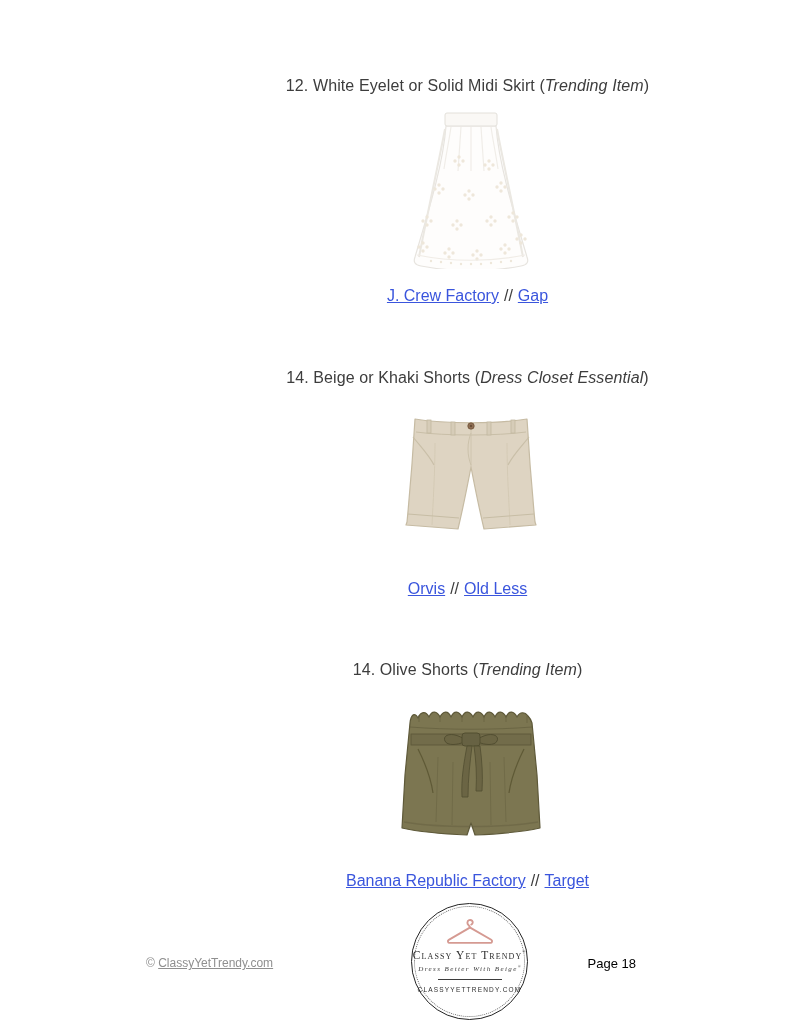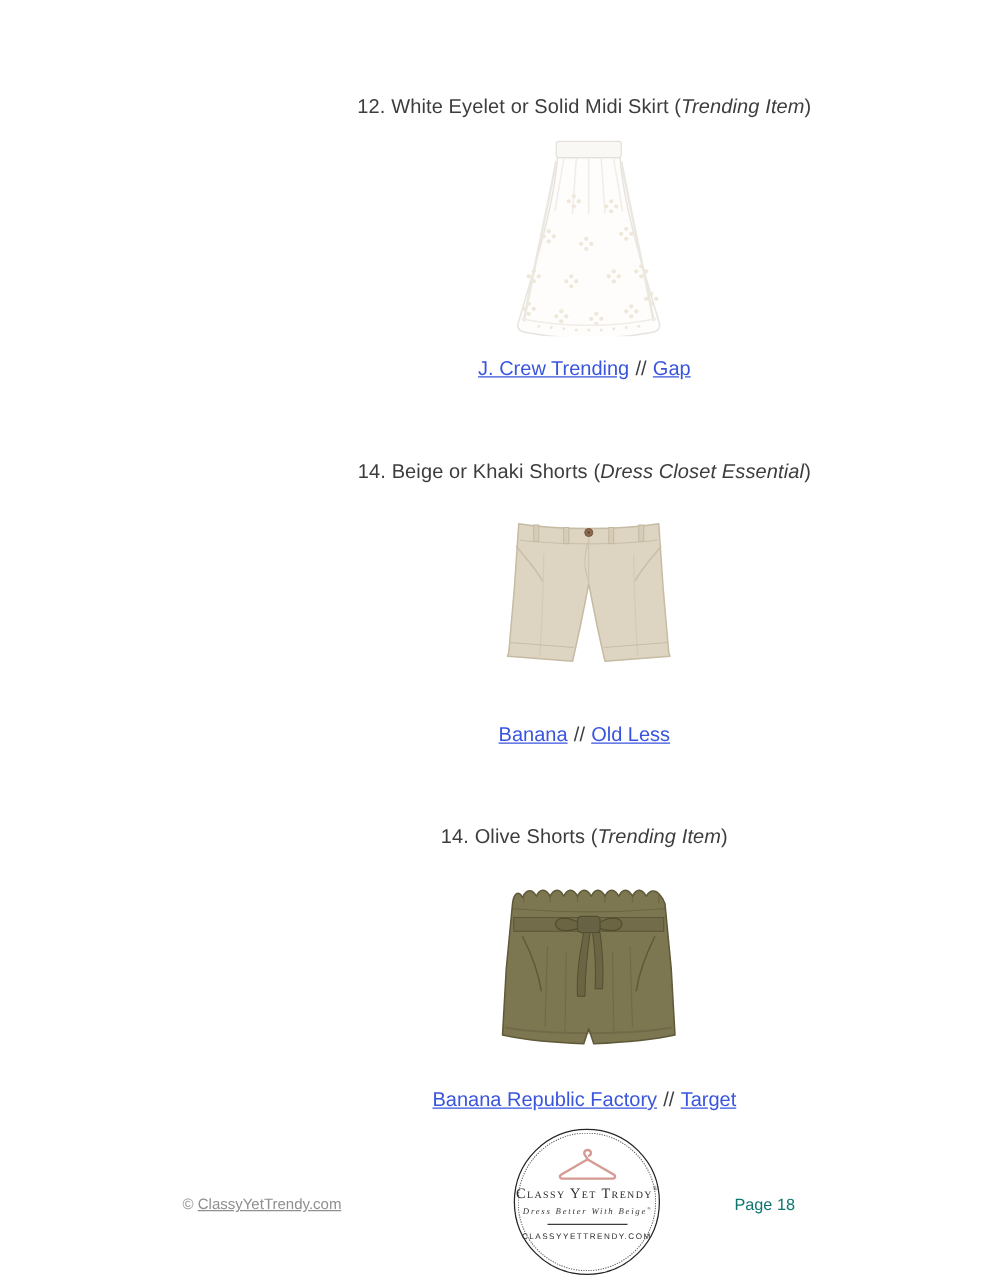--- a/index.html
+++ b/index.html
@@ -31,21 +31,21 @@
   #links13{top:580px;}
   #h14{top:661px;}
   #img14{top:707px;left:320px;}
   #links14{top:872px;}
   
   .footer-left{
     position:absolute;left:68px;top:956px;font-size:12px;color:#8f8f8f;
   }
   .footer-left a{color:#8f8f8f;text-decoration:underline;cursor:pointer;}
   .footer-right{
-    position:absolute;right:73px;top:956px;font-size:13px;color:#0f766e;
+    position:absolute;right:73px;top:956px;font-size:13px;color:#000000;
   }
   
   .logo{
     position:absolute;left:333px;top:903px;width:117px;height:117px;
     border-radius:50%;background:#ffffff;border:1.5px solid #242424;
     box-sizing:border-box;
   }
   .logo-dotted{
     position:absolute;inset:2px;border:1px dotted #6a6a6a;border-radius:50%;
   }
@@ -130,21 +130,21 @@
       <circle cx="60" cy="153" r="1.2"></circle>
         <circle cx="70" cy="153" r="1.2"></circle>
         <circle cx="80" cy="153" r="1.2"></circle>
       <circle cx="90" cy="152" r="1.2"></circle>
         <circle cx="100" cy="151" r="1.2"></circle>
         <circle cx="110" cy="150" r="1.2"></circle>
     </g>
   </svg>
 
   <div id="links12" class="centered links-line">
-    <a>J. Crew Trending</a><span class="sep">//</span><a>Gap</a>
+    <a>J. Crew Factory</a><span class="sep">//</span><a>Gap</a>
   </div>
 
   <div id="h13" class="centered item-heading">
     <span>14. Beige or Khaki Shorts (</span><span class="qual">Dress Closet Essential</span><span>)</span>
   </div>
 
   <svg id="img13" class="garment" width="132" height="124" viewBox="0 0 132 124" role="img" aria-label="beige-khaki-shorts">
 
     <path d="M10,6 C40,11 92,11 122,6 C124,40 127,78 130,109 L131,112 L79,116 C74,95 70,75 66,54 C62,75 58,95 53,116 L1,112 L2,109 C5,78 8,40 10,6 Z" fill="#ded4c2" stroke="#c6bba3" stroke-width="1.2" stroke-linejoin="round"></path>
 
@@ -168,21 +168,21 @@
     <g stroke="#d2c8b2" stroke-width="1" fill="none" opacity="0.8">
       <path d="M30,30 C30,60 28,90 27,112"></path>
       <path d="M102,30 C102,60 104,90 105,112"></path>
     </g>
 
     <path d="M3,101 L54,105" stroke="#c7bda5" stroke-width="1" fill="none"></path>
     <path d="M129,101 L78,105" stroke="#c7bda5" stroke-width="1" fill="none"></path>
   </svg>
 
   <div id="links13" class="centered links-line">
-    <a>Banana</a><span class="sep">//</span><a>Old Less</a>
+    <a>Orvis</a><span class="sep">//</span><a>Old Less</a>
   </div>
 
   <div id="h14" class="centered item-heading">
     <span>14. Olive Shorts (</span><span class="qual">Trending Item</span><span>)</span>
   </div>
 
   <svg id="img14" class="garment" width="146" height="134" viewBox="0 0 146 134" role="img" aria-label="olive-paperbag-shorts">
 
     <path d="M12,16 C13,7 17,5 20,11 C23,4 28,4 31,10 C34,3 39,4 42,10 C45,4 50,3 53,10 C56,3 61,4 64,10 C67,3 72,4 75,10 C78,3 83,4 86,10 C89,3 94,4 97,10 C100,3 105,4 108,10 C111,3 116,4 119,10 C122,4 127,5 130,9 C132,11 133,13 134,16 L139,68 L142,121 C124,125 100,127 77,128 L73,116 L69,128 C46,127 22,125 4,121 L7,68 Z" fill="#7c7651" stroke="#5e5939" stroke-width="1.2" stroke-linejoin="round"></path>
 

